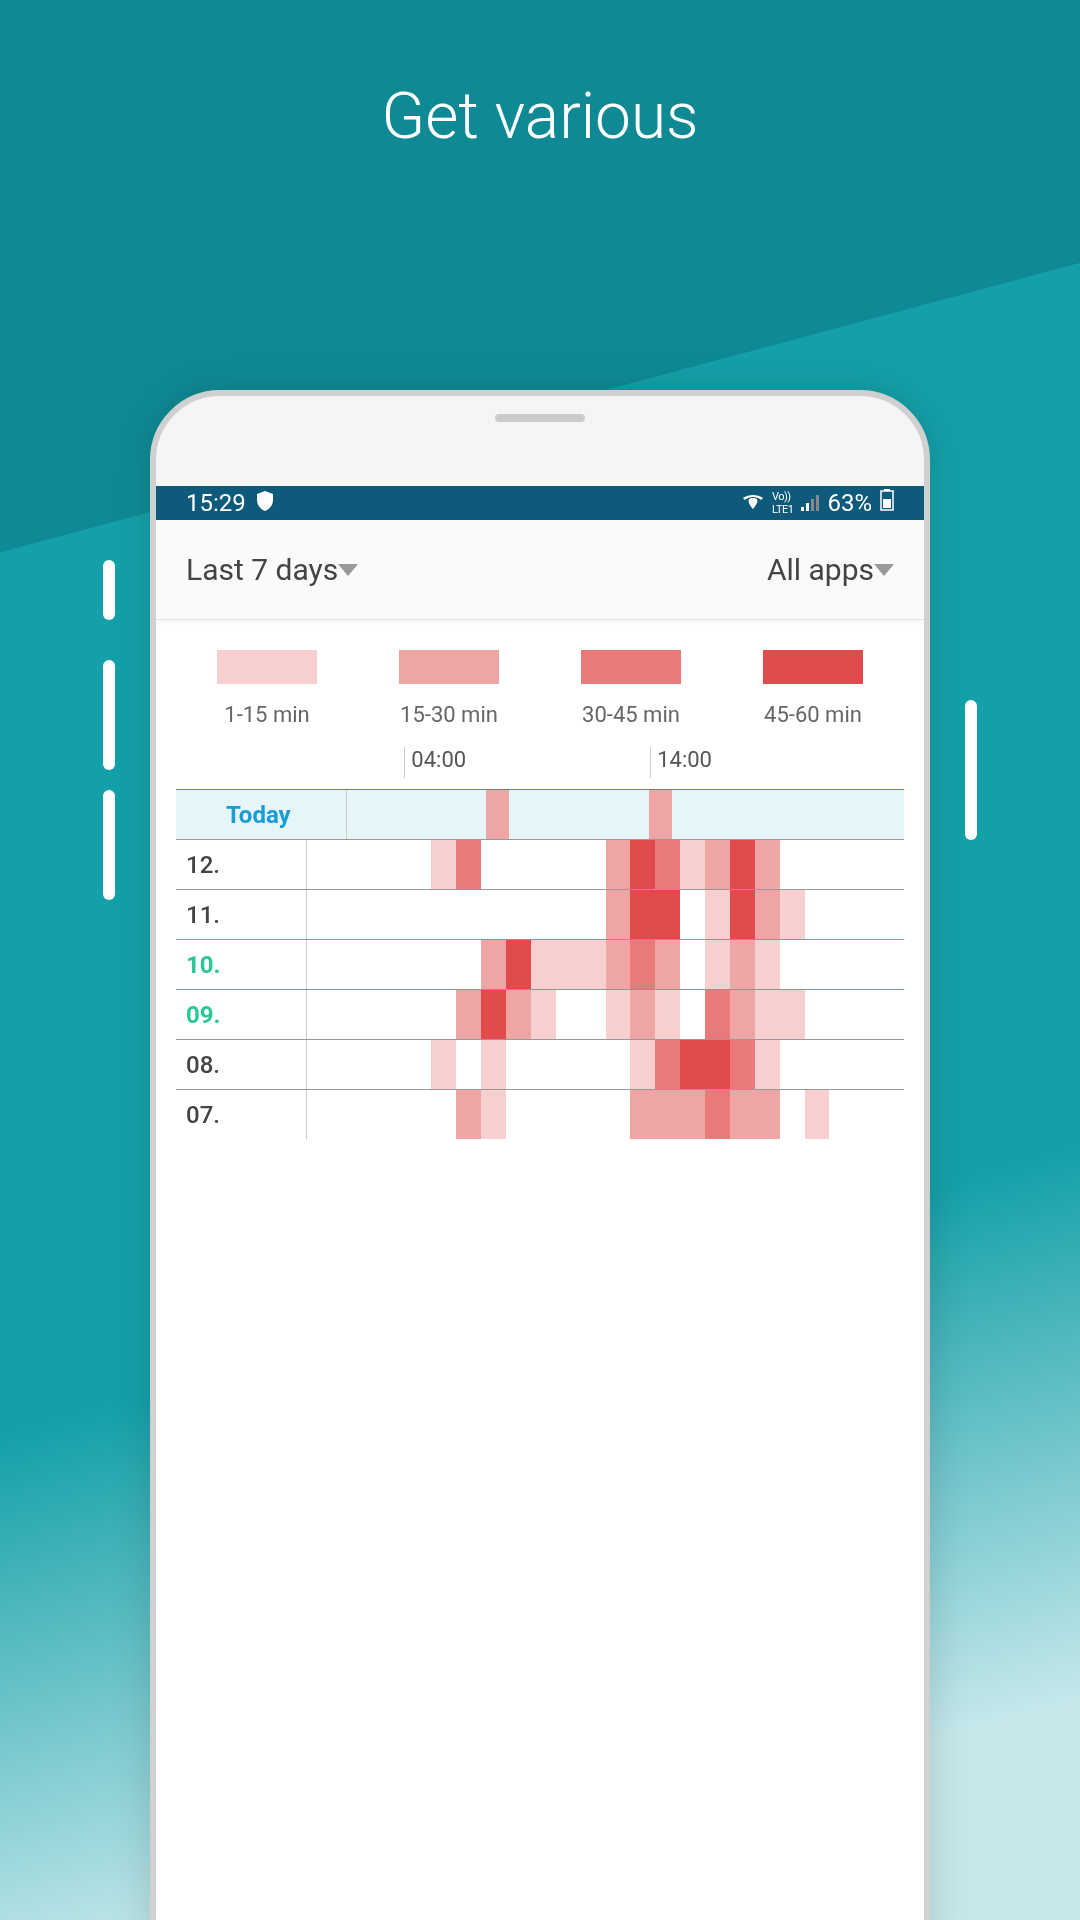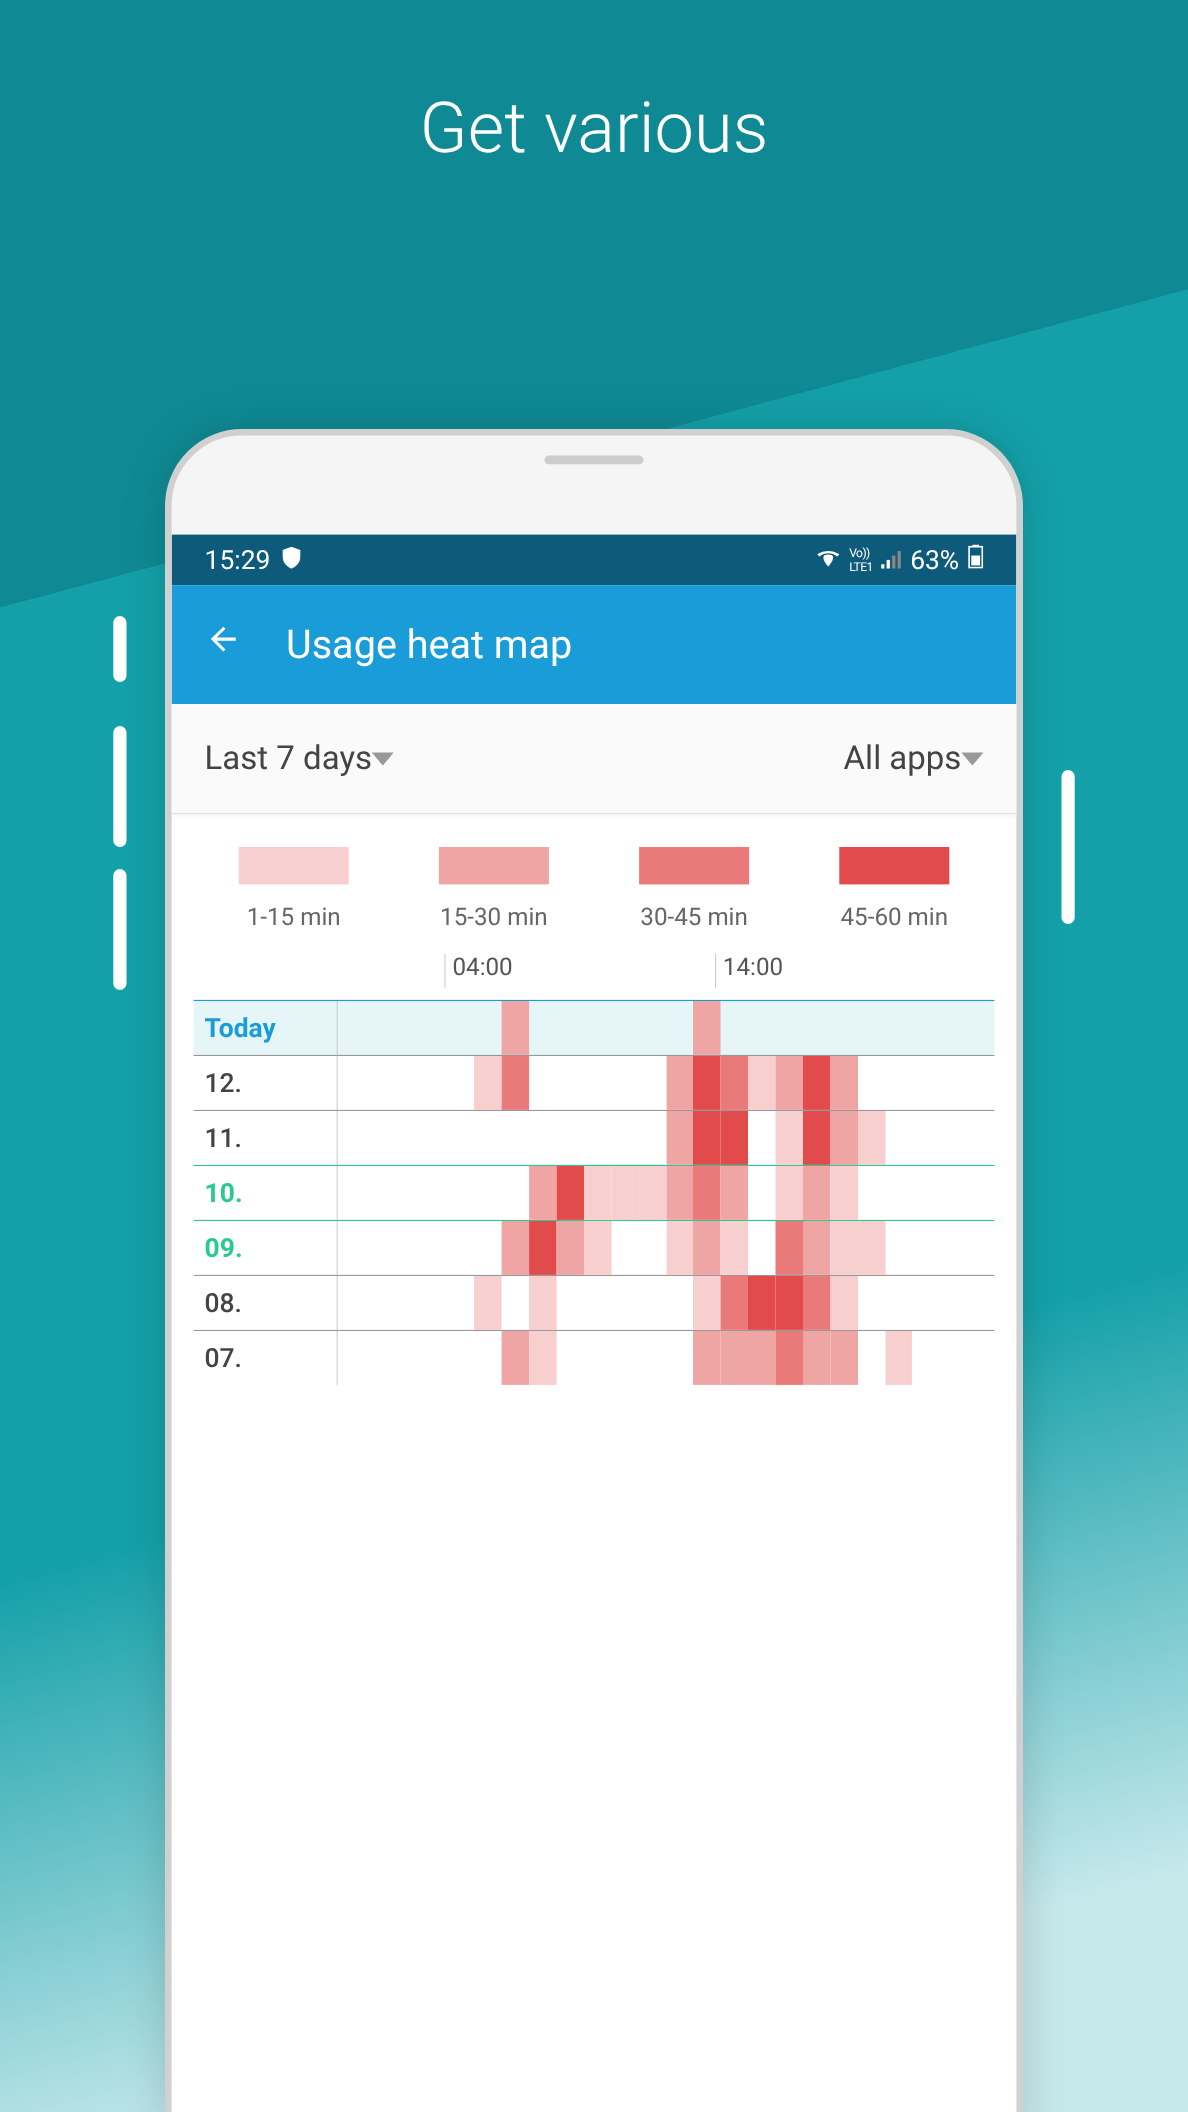--- a/index.html
+++ b/index.html
@@ -51,21 +51,21 @@
   top: 90px;
   left: 0;
   right: 0;
   height: 1440px;
   background: #fff;
   display: flex;
   flex-direction: column;
 }
 
 .statusbar {
-  height: 46px;
+  height: 34px;
   background: #0d5a7a;
   color: #fff;
   display: flex;
   align-items: center;
   justify-content: space-between;
   padding: 0 30px;
   font-size: 24px;
 }
 .statusbar-left { display: flex; align-items: center; gap: 10px; }
 .statusbar-right { display: flex; align-items: center; gap: 8px; }
@@ -135,21 +135,21 @@
   border-left: 1px solid #ccc;
   padding-left: 6px;
   padding-bottom: 6px;
 }
 .heatmap-row {
   display: flex;
   align-items: stretch;
   height: 50px;
   border-top: 1px solid #999;
 }
-.heatmap-row.today-row { background: #e6f5f7; border-top-color: #1a9cd8; }
+.heatmap-row.today-row { background: #e6f5f7; border-top-color: #1a9cd8; padding-left: 40px; }
 .heatmap-row.weekend-row { border-top-color: #2ac990; }
 .row-label {
   width: 130px;
   padding-left: 10px;
   font-size: 24px;
   color: #444;
   display: flex;
   align-items: center;
   font-weight: 500;
 }
@@ -223,28 +223,20 @@
         <span>
           <svg width="14" height="22" viewBox="0 0 14 22">
               <rect x="4" y="0" width="6" height="2" fill="#fff"></rect>
               <rect x="1" y="2" width="12" height="19" fill="none" stroke="#fff" stroke-width="1.5"></rect>
               <rect x="3" y="10" width="8" height="9" fill="#fff"></rect>
             </svg>
         </span>
       </div>
     </div>
 
-    <div class="appbar">
-      <span class="back-arrow">
-        <svg width="34" height="34" viewBox="0 0 24 24">
-            <path d="M20 11H7.8l5.6-5.6L12 4l-8 8 8 8 1.4-1.4L7.8 13H20z" fill="#fff"></path>
-          </svg>
-      </span>
-      <span class="appbar-title">Usage heat map</span>
-    </div>
 
     <div class="filters">
       <div class="filter">
         <span>Last 7 days</span>
         <span class="caret"></span>
       </div>
       <div class="filter">
         <span>All apps</span>
         <span class="caret"></span>
       </div>

